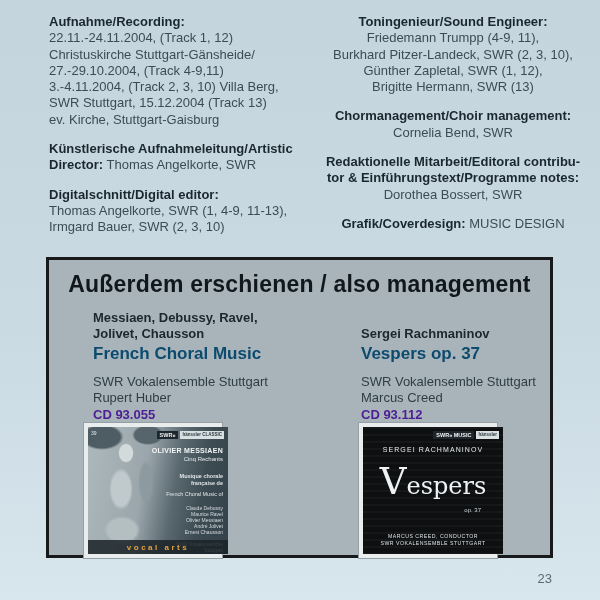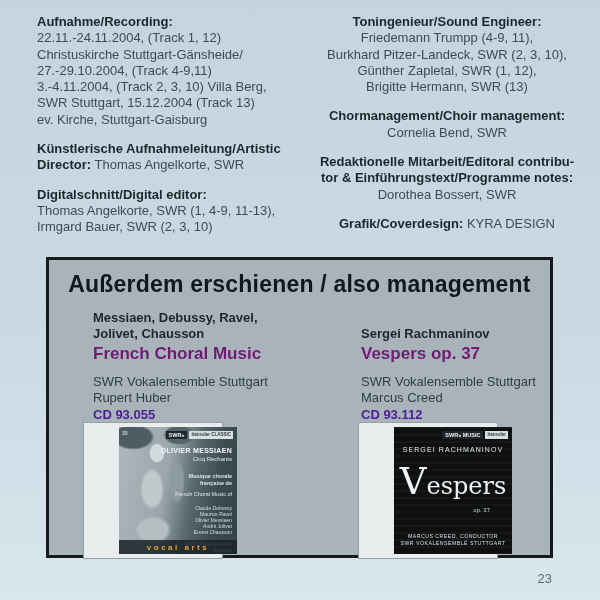--- a/index.html
+++ b/index.html
@@ -6,47 +6,47 @@
   .page {
     position:relative; width:600px; height:600px; margin:0 auto;
     background: linear-gradient(180deg, #c5d5de 0%, #cadae3 55%, #d8e6ed 100%);
     font-family:"Liberation Sans", sans-serif;
     color:#3c4c55; overflow:hidden;
   }
   
   .col { position:absolute; top:14px; font-size:13px; line-height:16.3px; }
   .col-left  { left:35px;  width:268px; }
   .col-right { left:310px; width:272px;text-align:center; }
-  .sec { margin:0 0 13px 2px; }
+  .sec { margin:0 0 13px 14px; }
   .b   { font-weight:bold; color:#1a272e; }
   .pre { white-space:pre-line; }
   
   .also-box {
     position:absolute; left:46px; top:257px; width:501px; height:295px;
     background:#a9b4ba; border:3px solid #17191b;
   }
   .box-title {
     margin:11px 0 0 0; text-align:center;
     font-size:23px; font-weight:bold; color:#10181d; letter-spacing:.2px;
   }
   .release { position:absolute; top:49px; width:245px; font-size:13px; line-height:16px; color:#2e3d45; }
   .release-left  { left:44px; }
   .release-right { left:312px; }
   .composers { font-weight:bold; color:#1a272e; height:33px; display:flex; align-items:flex-end; }
-  .rtitle { font-size:17px; font-weight:bold; color:#701a75; margin-top:4px; }
+  .rtitle { font-size:17px; font-weight:bold; color:#0c4a6e; margin-top:4px; }
   .performers { margin-top:12px; }
   .catalog { font-weight:bold; color:#4c1d95; margin-top:1px; }
   
   .cover {
     position:absolute; top:163px; width:130px; height:127px;
     background:#e9edee; padding:4px; box-shadow:0 0 0 1px #94a0a6;
   }
   .cover-left  { left:35px; }
   .cover-right { left:310px; }
-  .cover-inner { position:relative; width:118px; height:127px; overflow:hidden;margin-left:31px; }
+  .cover-inner { position:relative; width:140px; height:127px; overflow:hidden; }
   
   .inner-left {
     background: linear-gradient(100deg, #aeb9bd 0%, #9aa6ab 40%, #5a6870 60%, #3d4b53 78%, #33414a 100%);
   }
   .statue { position:absolute; inset:0;
     background:
       radial-gradient(ellipse 11px 14px at 38px 26px, #d3dadb 0 60%, rgba(0,0,0,0) 70%),
       radial-gradient(ellipse 17px 30px at 33px 62px, #c0cacc 0 55%, rgba(0,0,0,0) 70%),
       radial-gradient(ellipse 26px 20px at 34px 103px, #b4bfc2 0 55%, rgba(0,0,0,0) 70%),
       radial-gradient(ellipse 12px 34px at 58px 55px, #8d9aa0 0 50%, rgba(0,0,0,0) 65%),
@@ -124,21 +124,21 @@
     <div class="sec">
       <div class="b">Chormanagement/Choir management:</div>
       <div class="pre">Cornelia Bend, SWR</div>
     </div>
     <div class="sec">
       <div class="b pre">Redaktionelle Mitarbeit/Editoral contribu-
 tor &amp; Einführungstext/Programme notes:</div>
       <div class="pre">Dorothea Bossert, SWR</div>
     </div>
     <div class="sec">
-      <span class="b">Grafik/Coverdesign:</span> <span>KYRA DESIGN</span>
+      <span class="b">Grafik/Coverdesign:</span> <span>MUSIC DESIGN</span>
     </div>
   </section>
 
   <div class="also-box">
     <h1 class="box-title">Außerdem erschienen / also management</h1>
 
     <div class="release release-left">
       <div class="composers">
           <span class="pre">Messiaen, Debussy, Ravel,
 Jolivet, Chausson</span>

